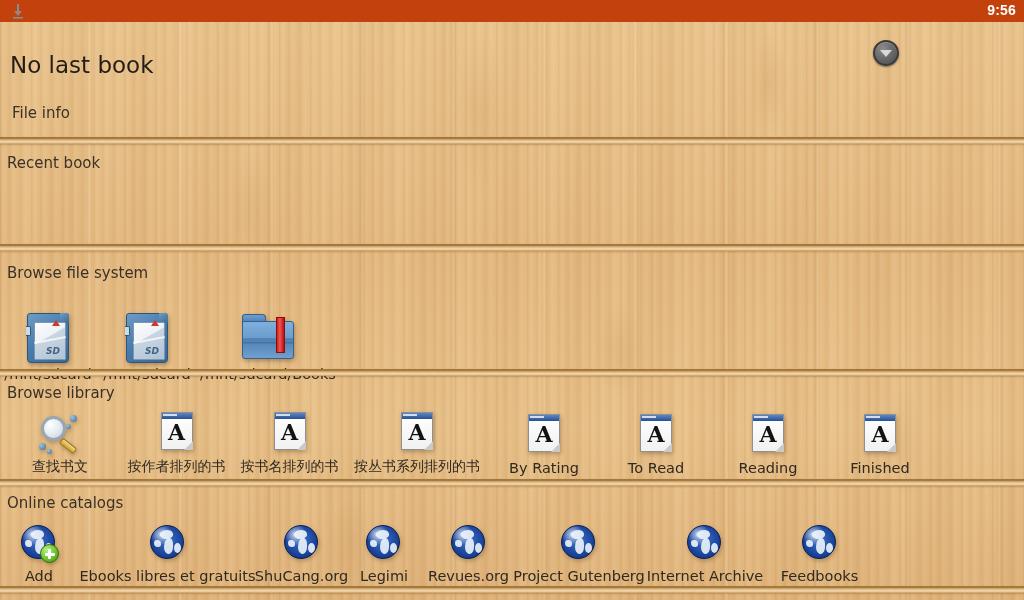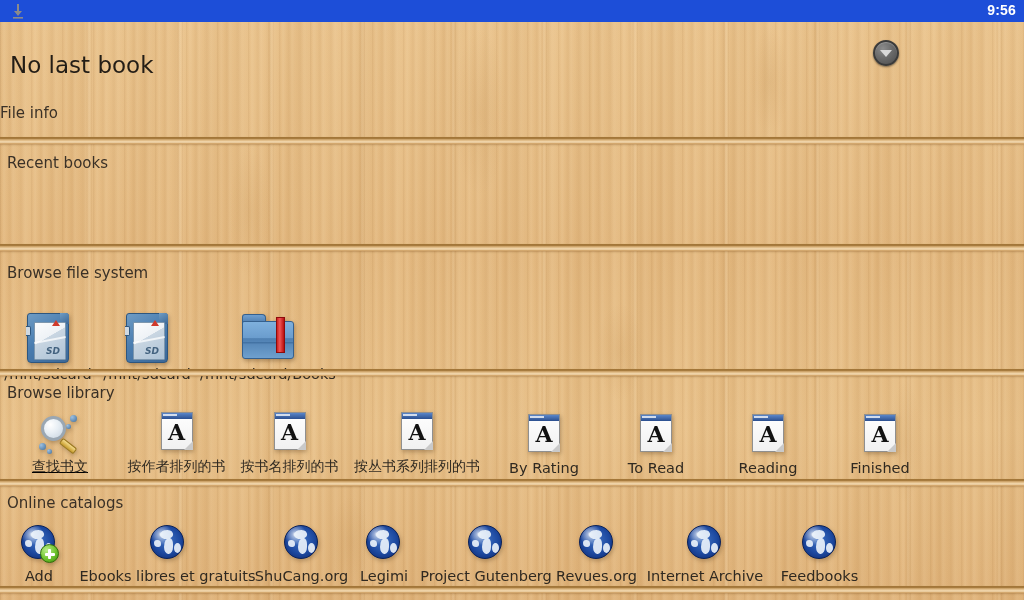--- a/index.html
+++ b/index.html
@@ -8,21 +8,21 @@
     font-family:"DejaVu Sans", sans-serif;
     background:#000;
   }
   #screen {
     position:relative; width:1024px; height:600px; overflow:hidden;
   }
 
   
   #statusbar {
     position:absolute; top:0; left:0; width:1024px; height:22px;
-    background:#1d4ed8; color:#fff; z-index:50;
+    background:#c2410c; color:#fff; z-index:50;
   }
   #statusbar .clock {
     position:absolute; right:8px; top:2px;
     font-size:14px; font-weight:bold; letter-spacing:.2px;
     font-family:"Liberation Sans", sans-serif;
   }
   #dl-icon { position:absolute; left:10px; top:4px; width:16px; height:15px; }
 
   
   #wood {
@@ -278,27 +278,27 @@
 
   <div id="content">
 
     <div class="divider" style="top:115px;"></div>
     <div class="divider" style="top:222px;"></div>
     <div class="divider" style="top:347px;"></div>
     <div class="divider" style="top:457px;"></div>
     <div class="divider" style="top:564px;"></div>
 
     <div class="big-title">No last book</div>
-    <div class="section-title" style="left:0; top:82px;">File info</div>
+    <div class="section-title" style="left:12px; top:82px;">File info</div>
 
     <div id="expand-btn">
       <span class="tri"></span>
     </div>
 
-    <div class="section-title" style="left:7px; top:132px;">Recent books</div>
+    <div class="section-title" style="left:7px; top:132px;">Recent book</div>
 
     <div class="section-title" style="left:7px; top:242px;">Browse file system</div>
 
     <div class="row" style="left:0px; top:268px; height:92px;">
 
       <div class="item" style="width:96px;">
         <div class="icon-box">
           <div class="sd">
             <div class="body"></div>
               <div class="notch"></div>
@@ -337,21 +337,21 @@
           </div>
         </div>
         <div class="label">/mnt/sdcard/Books</div>
       </div>
     </div>
 
     <div class="section-title" style="left:7px; top:362px;">Browse library</div>
 
     <div class="row" style="left:0px; top:382px; height:72px;">
 
-      <div class="item" style="width:120px;text-decoration:underline;">
+      <div class="item" style="width:120px;">
         <div class="icon-box">
           <div class="mag">
             <div class="lens"></div>
               <div class="handle"></div>
             <div class="dot d1"></div>
               <div class="dot d2"></div>
             <div class="dot d3"></div>
               <div class="dot d4"></div>
           </div>
         </div>
@@ -497,46 +497,46 @@
             <div class="land l1"></div>
                 <div class="land l2"></div>
             <div class="land l3"></div>
                 <div class="land l4"></div>
               </div>
             </div>
         </div>
         <div class="label">Legimi</div>
       </div>
 
+      <div class="item" style="width:93px;">
+        <div class="icon-box" style="margin-bottom:3px;">
+          <div class="globe">
+              <div class="ball">
+            <div class="land l1"></div>
+                <div class="land l2"></div>
+            <div class="land l3"></div>
+                <div class="land l4"></div>
+              </div>
+            </div>
+        </div>
+        <div class="label">Revues.org</div>
+      </div>
+
       <div class="item" style="width:128px;">
         <div class="icon-box" style="margin-bottom:3px;">
           <div class="globe">
               <div class="ball">
             <div class="land l1"></div>
                 <div class="land l2"></div>
             <div class="land l3"></div>
                 <div class="land l4"></div>
               </div>
             </div>
         </div>
         <div class="label">Project Gutenberg</div>
-      </div>
-
-      <div class="item" style="width:93px;">
-        <div class="icon-box" style="margin-bottom:3px;">
-          <div class="globe">
-              <div class="ball">
-            <div class="land l1"></div>
-                <div class="land l2"></div>
-            <div class="land l3"></div>
-                <div class="land l4"></div>
-              </div>
-            </div>
-        </div>
-        <div class="label">Revues.org</div>
       </div>
 
       <div class="item" style="width:124px;">
         <div class="icon-box" style="margin-bottom:3px;">
           <div class="globe">
               <div class="ball">
             <div class="land l1"></div>
                 <div class="land l2"></div>
             <div class="land l3"></div>
                 <div class="land l4"></div>

